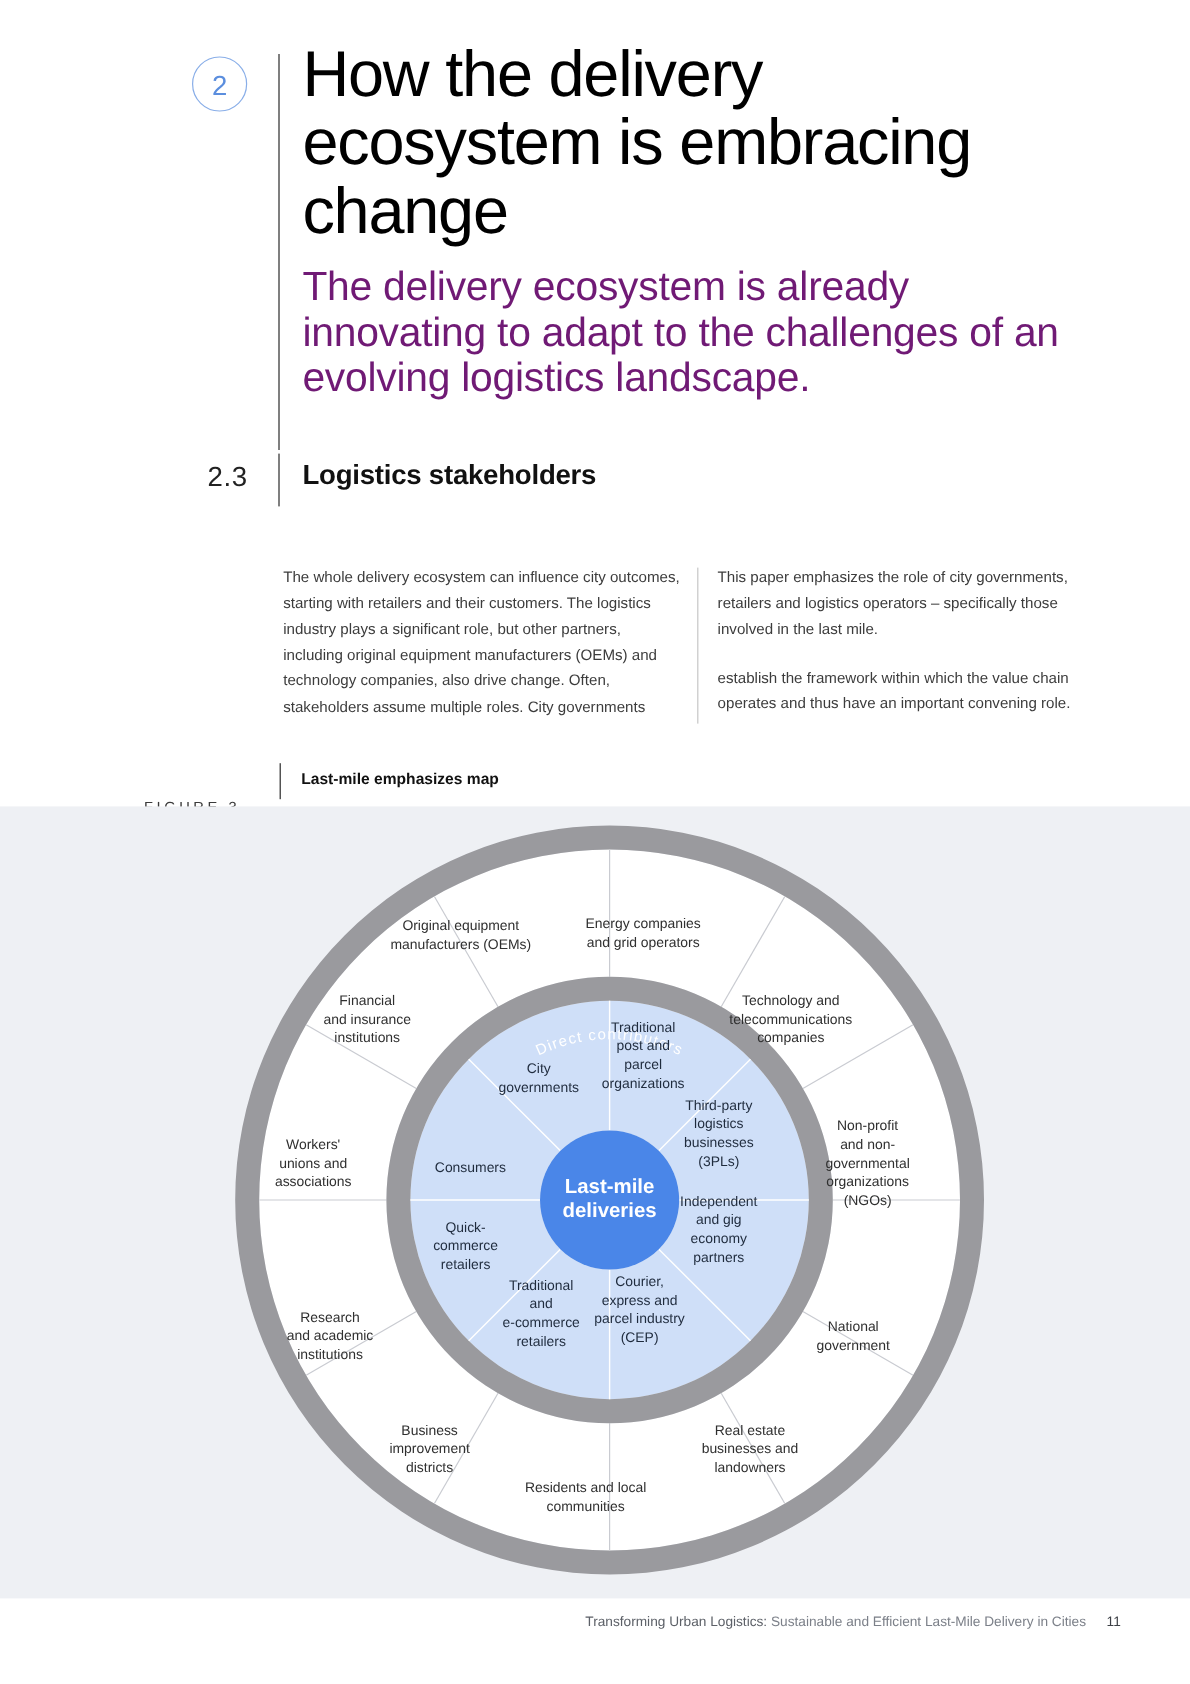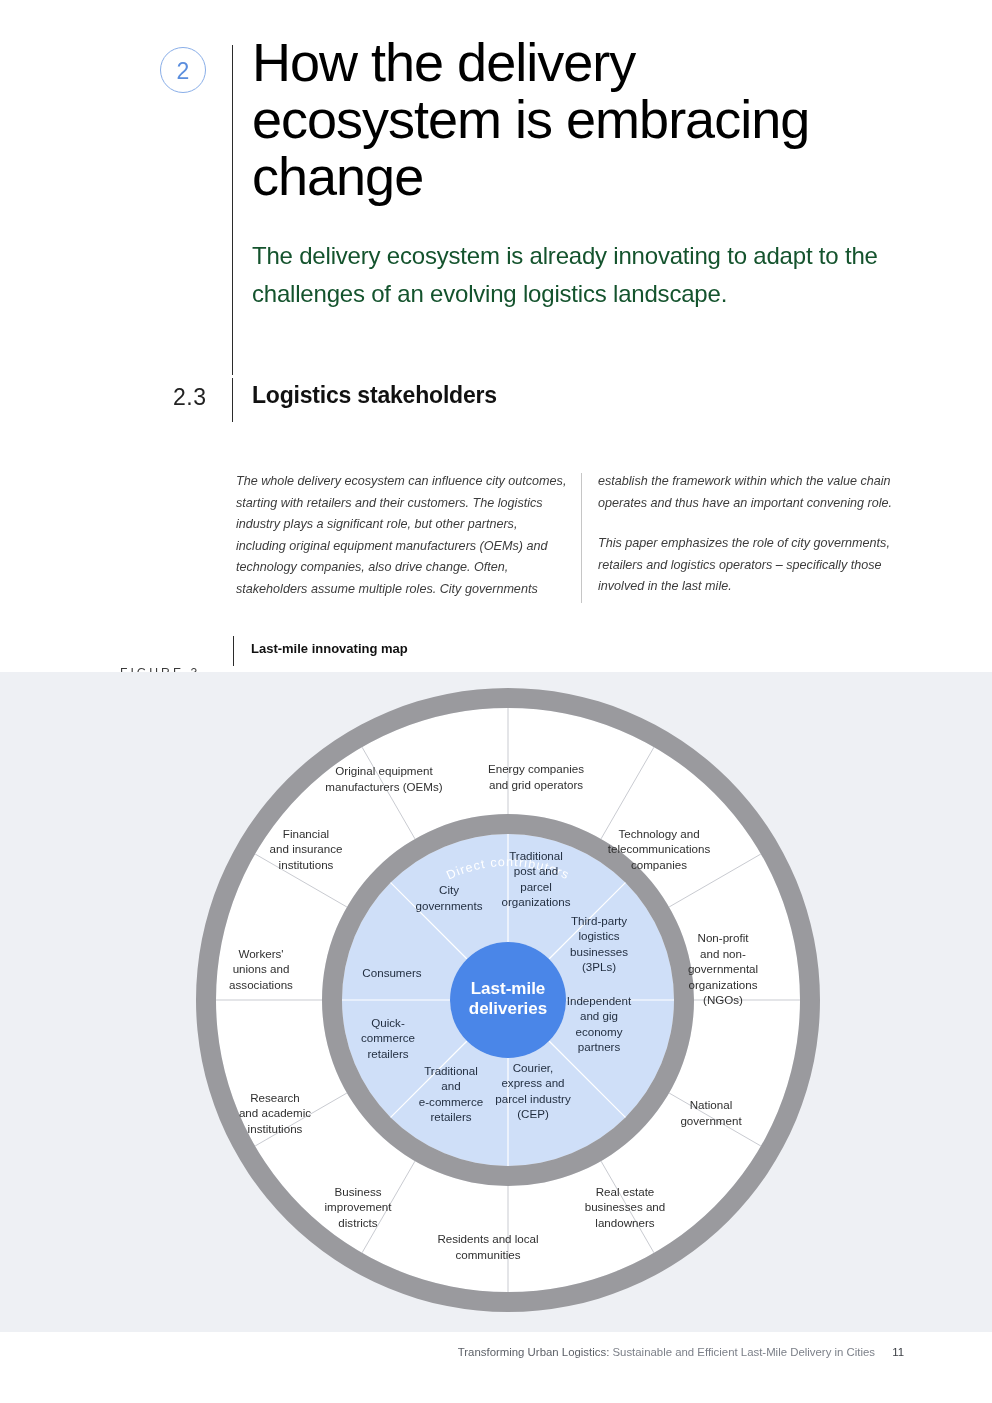--- a/index.html
+++ b/index.html
@@ -36,24 +36,23 @@
   .title{
     position:absolute; left:92px; top:-8px;
     width:640px;
     font-size:54px; line-height:57px;
     font-weight:400; letter-spacing:-1px;
     color:#000;
   }
   .subtitle{
     position:absolute; left:92px; top:178px;
     width:640px;
-    font-size:24px; line-height:38px;
-    color:#14532d; font-weight:400;
+    font-size:34px; line-height:38px;
+    color:#701a75; font-weight:400;
     letter-spacing:-0.2px;
-    margin-top:17px;
   }
 
   
   .section-row{ position:absolute; left:160px; top:378px; width:760px; height:46px; }
   .section-num{
     position:absolute; left:13px; top:6px;
     font-size:23px; color:#222; letter-spacing:0.5px;
   }
   .rule-section{ top:0; height:44px; }
   .section-title{
@@ -65,21 +64,21 @@
   
   .body-cols{ position:absolute; left:236px; top:471px; width:684px; }
   .col{ position:absolute; top:0; width:332px;
         font-size:12.6px; line-height:21.6px; color:#3c3c3c; }
   .col-left{ left:0; }
   .col-right{ left:362px; }
   .col-divider{
     position:absolute; left:345px; top:2px;
     width:1px; height:130px; background:#c6c6c6;
   }
-  .col p{ margin:0 0 19px 0;font-style:italic; }
+  .col p{ margin:0 0 19px 0; }
 
   
   .fig-caption{ position:absolute; left:120px; top:636px; width:800px; height:32px; }
   .fig-label{
     position:absolute; left:0; top:6px;
     font-size:12.2px; letter-spacing:3px; color:#3a3a3a;margin-top:24px;
   }
   .fig-divider{
     position:absolute; left:113px; top:0; width:1.2px; height:30px; background:#2b2b2b;
   }
@@ -92,21 +91,21 @@
   .figure-panel{
     position:absolute; left:0; top:672px;
     width:992px; height:660px;
     background:#eef0f4;
   }
   .diagram{ position:absolute; left:188px; top:8px; width:640px; height:640px; }
 
   
   .footer{
     position:absolute; left:0; top:1346px; width:992px;
-    text-align:right; padding-right:88px; box-sizing:border-box;
+    text-align:right; padding-right:58px; box-sizing:border-box;
     font-size:11.4px; color:#7c8089;
   }
   .footer .ft-strong{ color:#5d6168; }
   .footer .ft-page{ color:#3d4046; margin-left:14px; font-weight:400; }
 
   
   svg text{ font-family:"Liberation Sans", sans-serif; }
   .seg-label{ font-size:11.6px; fill:#2f2f2f; }
   .inner-label{ fill:#1f2b3d; font-size:11.6px; }
   .band-label{ fill:#ffffff; font-size:12.5px; letter-spacing:1.1px; }
@@ -131,29 +130,29 @@
   </div>
 
 </div>
 
 <div class="body-cols">
   <div class="col col-left">
     <p>The whole delivery ecosystem can influence city outcomes, starting with retailers and their customers. The logistics industry plays a significant role, but other partners, including original equipment manufacturers (OEMs) and technology companies, also drive change. Often, stakeholders assume multiple roles. City governments</p>
   </div>
   <div class="col-divider"></div>
   <div class="col col-right">
+    <p>This paper emphasizes the role of city governments, retailers and logistics operators – specifically those involved in the last mile.</p>
     <p>establish the framework within which the value chain operates and thus have an important convening role.</p>
-    <p>This paper emphasizes the role of city governments, retailers and logistics operators – specifically those involved in the last mile.</p>
   </div>
 </div>
 
 <div class="fig-caption">
   <div class="fig-label">FIGURE 3</div>
   <div class="fig-divider"></div>
-  <div class="fig-title">Last-mile innovating map</div>
+  <div class="fig-title">Last-mile emphasizes map</div>
 </div>
 
 <div class="figure-panel">
   <div class="diagram">
     <svg id="wheel" viewBox="0 0 640 640" width="640" height="640">
       <defs>
         <path id="arcOuter" d="M 104 320 A 216 216 0 0 1 536 320" fill="none"></path>
         <path id="arcInner" d="M 186 320 A 134 134 0 0 1 454 320" fill="none"></path>
       </defs>
       <g id="wheel-geometry">

